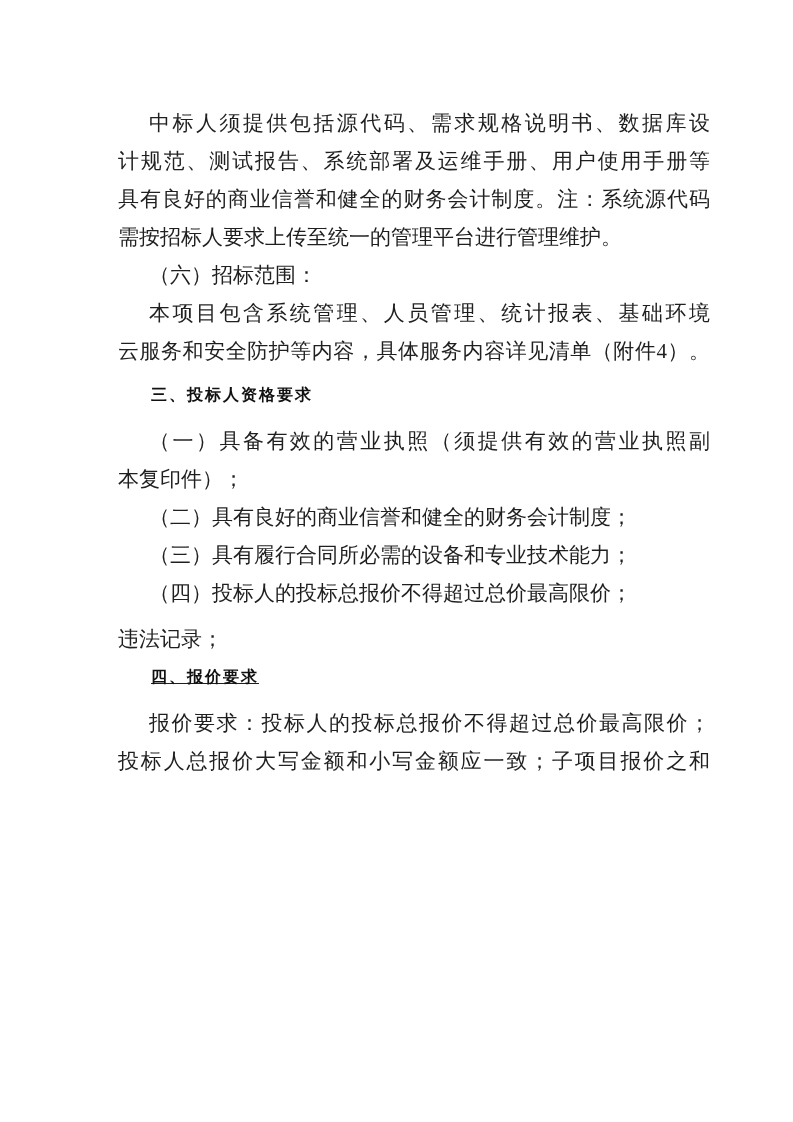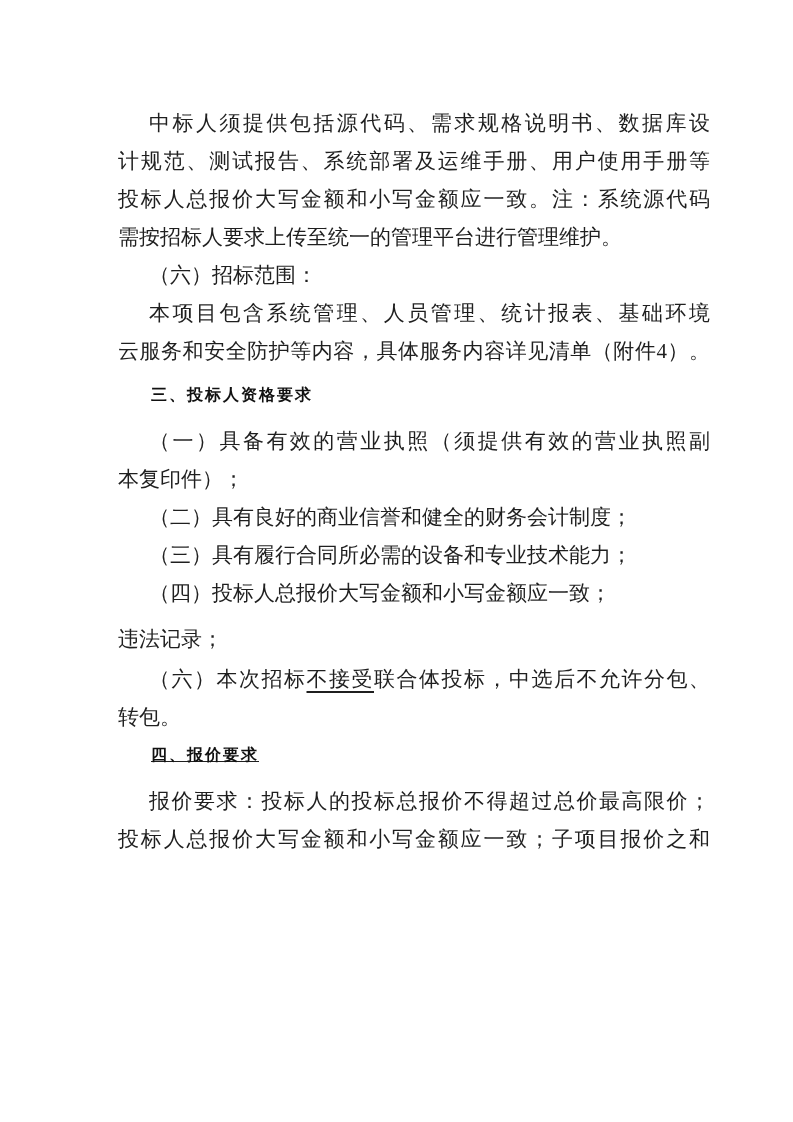--- a/index.html
+++ b/index.html
@@ -57,21 +57,21 @@
   }
 </style>
 </head>
 <body>
 
 <div class="page">
   <div class="doc">
       <div class="block b">
         <div class="line ind"><span>中标人须提供包括源代码、需求规格说明书、数据库设</span></div>
         <div class="line"><span>计规范、测试报告、系统部署及运维手册、用户使用手册等</span></div>
-        <div class="line"><span>投标人总报价大写金额和小写金额应一致。注：系统源代码</span></div>
+        <div class="line"><span>具有良好的商业信誉和健全的财务会计制度。注：系统源代码</span></div>
         <div class="line last"><span>需按招标人要求上传至统一的管理平台进行管理维护。</span></div>
       </div>
       <div class="block b">
         <div class="line ind last"><span>（六）招标范围：</span></div>
       </div>
       <div class="block b">
         <div class="line ind"><span>本项目包含系统管理、人员管理、统计报表、基础环境</span></div>
         <div class="line"><span>云服务和安全防护等内容，具体服务内容详见清单（附件4）。</span></div>
       </div>
       <div class="block h" style="margin-top: 6px; margin-bottom: 8px;">
@@ -81,28 +81,24 @@
         <div class="line ind"><span>（一）具备有效的营业执照（须提供有效的营业执照副</span></div>
         <div class="line last"><span>本复印件）；</span></div>
       </div>
       <div class="block b">
         <div class="line ind last"><span>（二）具有良好的商业信誉和健全的财务会计制度；</span></div>
       </div>
       <div class="block b">
         <div class="line ind last"><span>（三）具有履行合同所必需的设备和专业技术能力；</span></div>
       </div>
       <div class="block b">
-        <div class="line ind last"><span>（四）投标人总报价大写金额和小写金额应一致；</span></div>
+        <div class="line ind last"><span>（四）投标人的投标总报价不得超过总价最高限价；</span></div>
       </div>
       <div class="block b" style="margin-top: 8px;">
         <div class="line last"><span>违法记录；</span></div>
-      </div>
-      <div class="block b" style="margin-top: 2px;">
-        <div class="line ind"><span>（六）本次招标</span><span class="u">不接受</span><span>联合体投标，中选后不允许分包、</span></div>
-        <div class="line last"><span>转包。</span></div>
       </div>
       <div class="block h" style="margin-bottom: 8px; text-decoration: underline;">
         <div class="line ind last"><span>四、报价要求</span></div>
       </div>
       <div class="block b" style="margin-top: 5px;">
         <div class="line ind"><span>报价要求：投标人的投标总报价不得超过总价最高限价；</span></div>
         <div class="line"><span>投标人总报价大写金额和小写金额应一致；子项目报价之和</span></div>
       </div>
     </div>
 </div>

